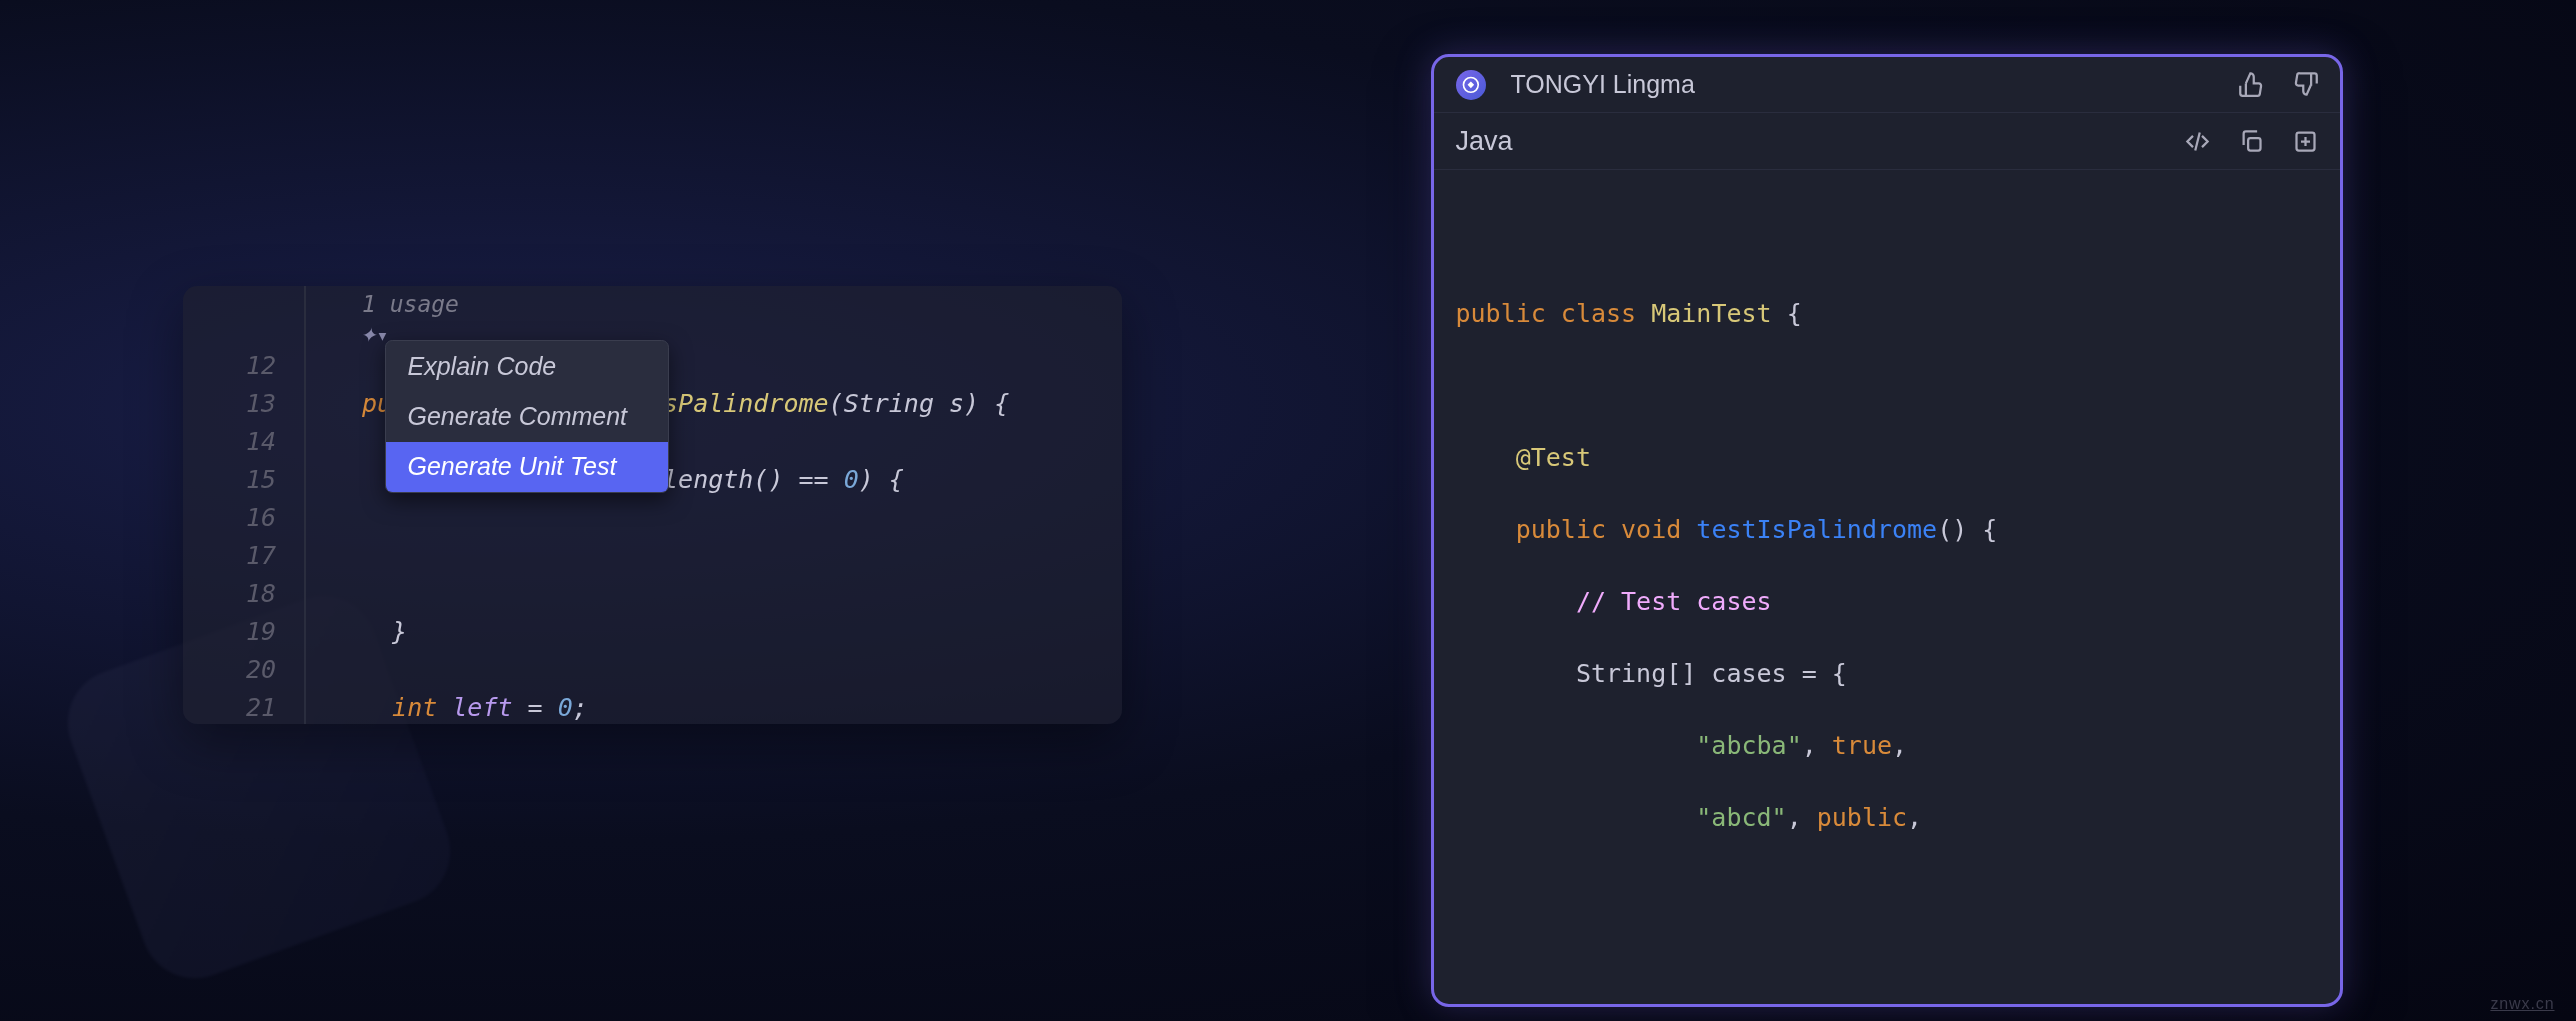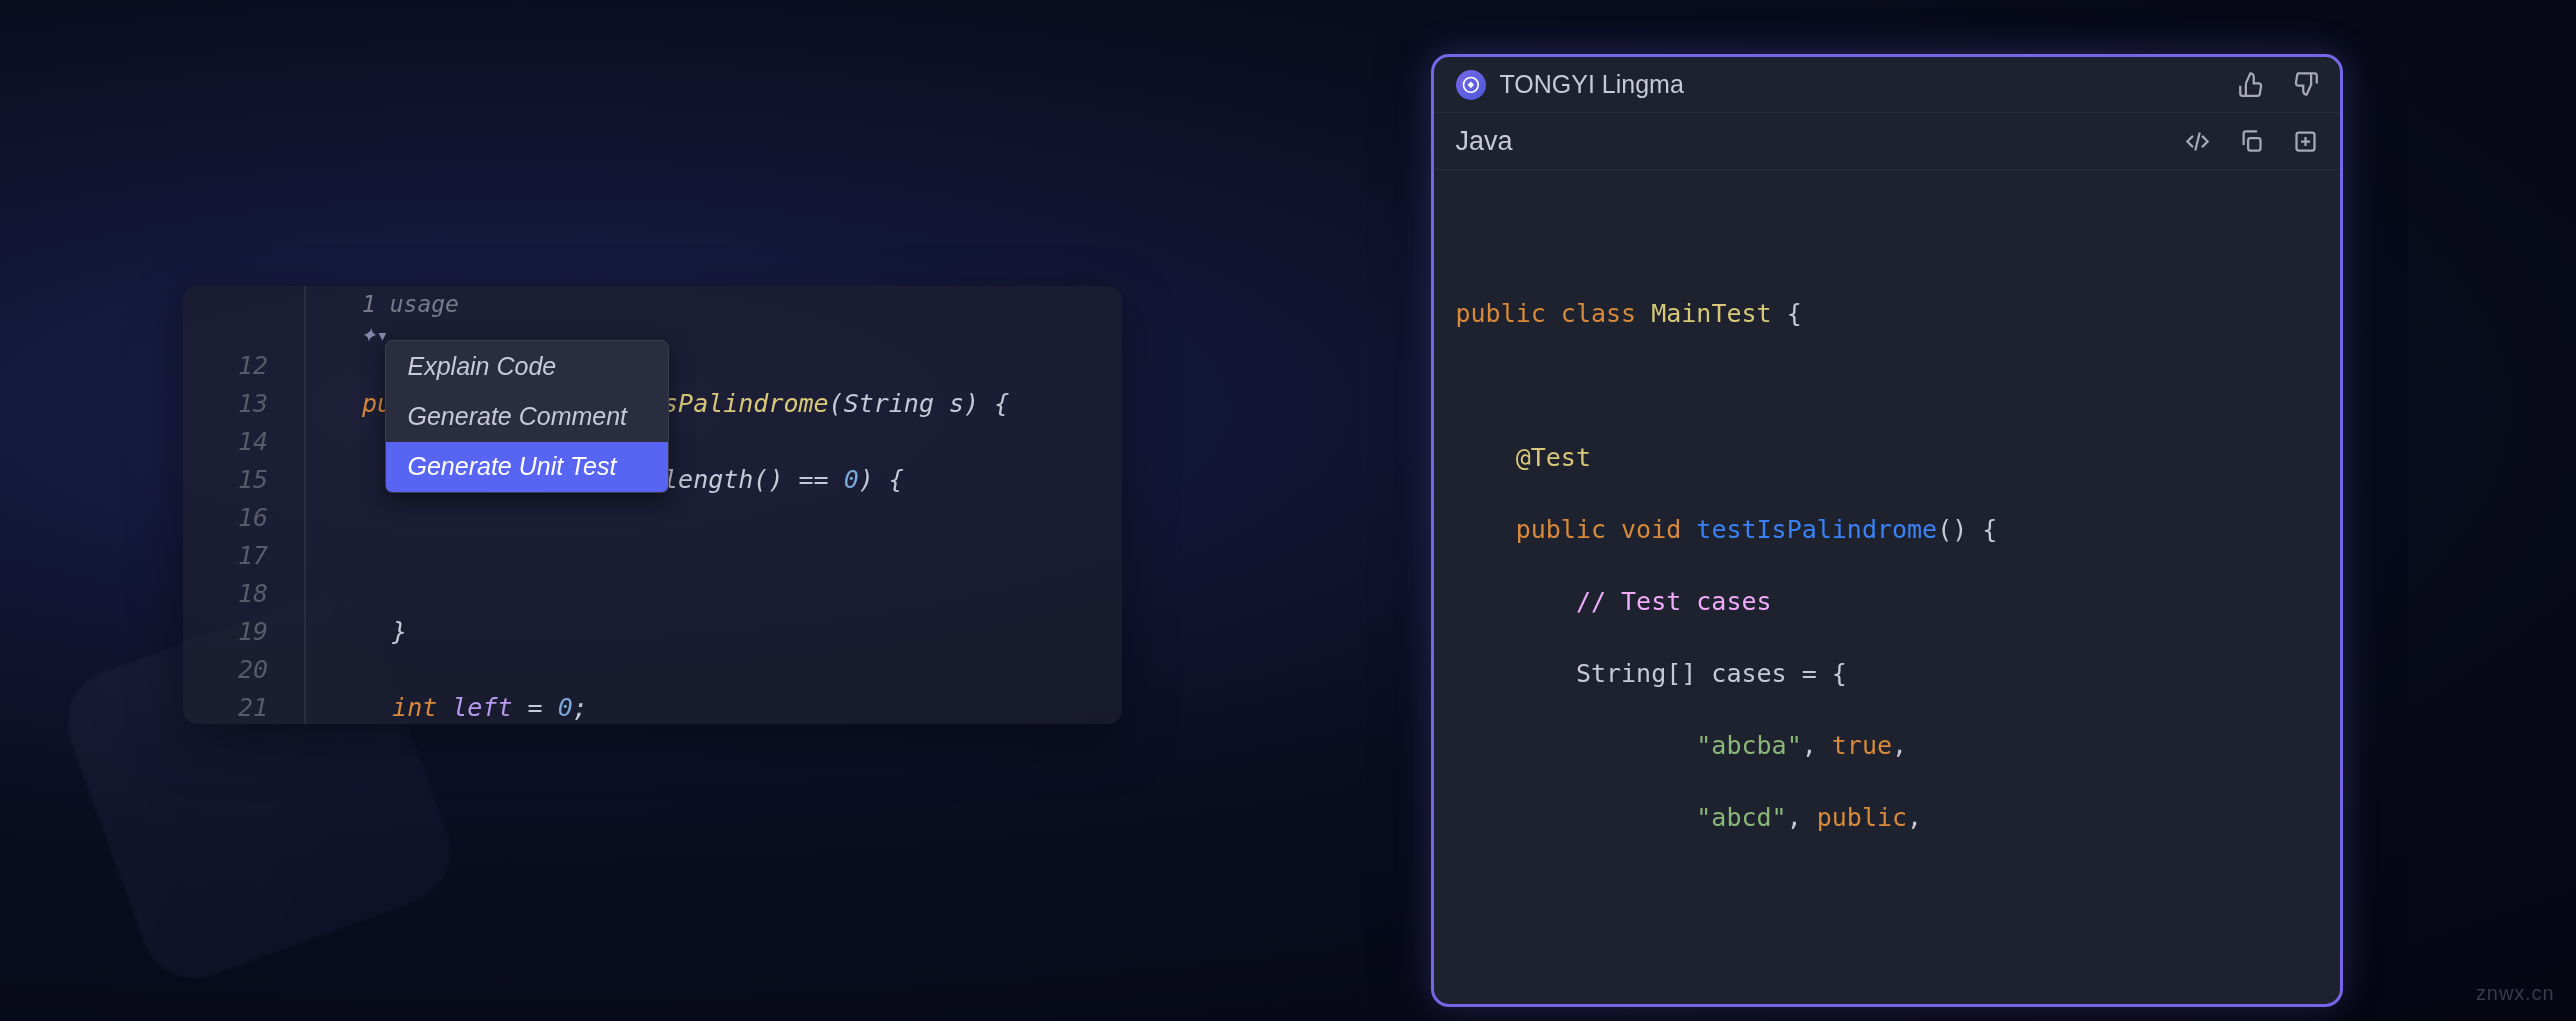--- a/index.html
+++ b/index.html
@@ -7,26 +7,27 @@
     width: 2576px;
     height: 1021px;
     background: radial-gradient(ellipse at 20% 40%, #1a1f4a 0%, #0a0d1f 50%, #050612 100%);
     font-family: 'Consolas', 'Monaco', monospace;
     overflow: hidden;
     position: relative;
   }
 
   .watermark {
     position: absolute;
-    bottom: 16px;
+    bottom: 8px;
     right: 21.5px;
     color: #3a3a4a;
-    font-size: 20px;
+    font-size: 16px;
     font-family: Arial, sans-serif;
     letter-spacing: 0.9px;
+    text-decoration: underline;
   }
 
   
   .editor-panel {
     position: absolute;
     left: 183px;
     top: 286px;
     width: 939px;
     height: 438px;
     background: rgba(30, 33, 48, 0.65);
@@ -48,21 +49,21 @@
   .ai-badge {
     position: absolute;
     top: 38px;
     left: 177px;
     color: #8888aa;
     font-size: 19.7px;
   }
 
   .gutter {
     position: absolute;
-    left: 0;
+    left: 8px;
     top: 61px;
     width: 121px;
     background: transparent;
   }
 
   .line-number {
     color: #5a5a6a;
     font-size: 25px;
     text-align: right;
     padding-right: 36px;
@@ -145,21 +146,21 @@
     display: flex;
     align-items: center;
     justify-content: space-between;
     padding: 12.5px 21.5px;
     border-bottom: 0.9px solid #2a2d3e;
   }
 
   .assistant-title-group {
     display: flex;
     align-items: center;
-    gap: 14px;
+    gap: 25px;
   }
 
   .assistant-logo {
     width: 30px;
     height: 30px;
     border-radius: 50%;
     background: linear-gradient(135deg, #7866e8 0%, #4a5ad8 100%);
     display: flex;
     align-items: center;
     justify-content: center;

